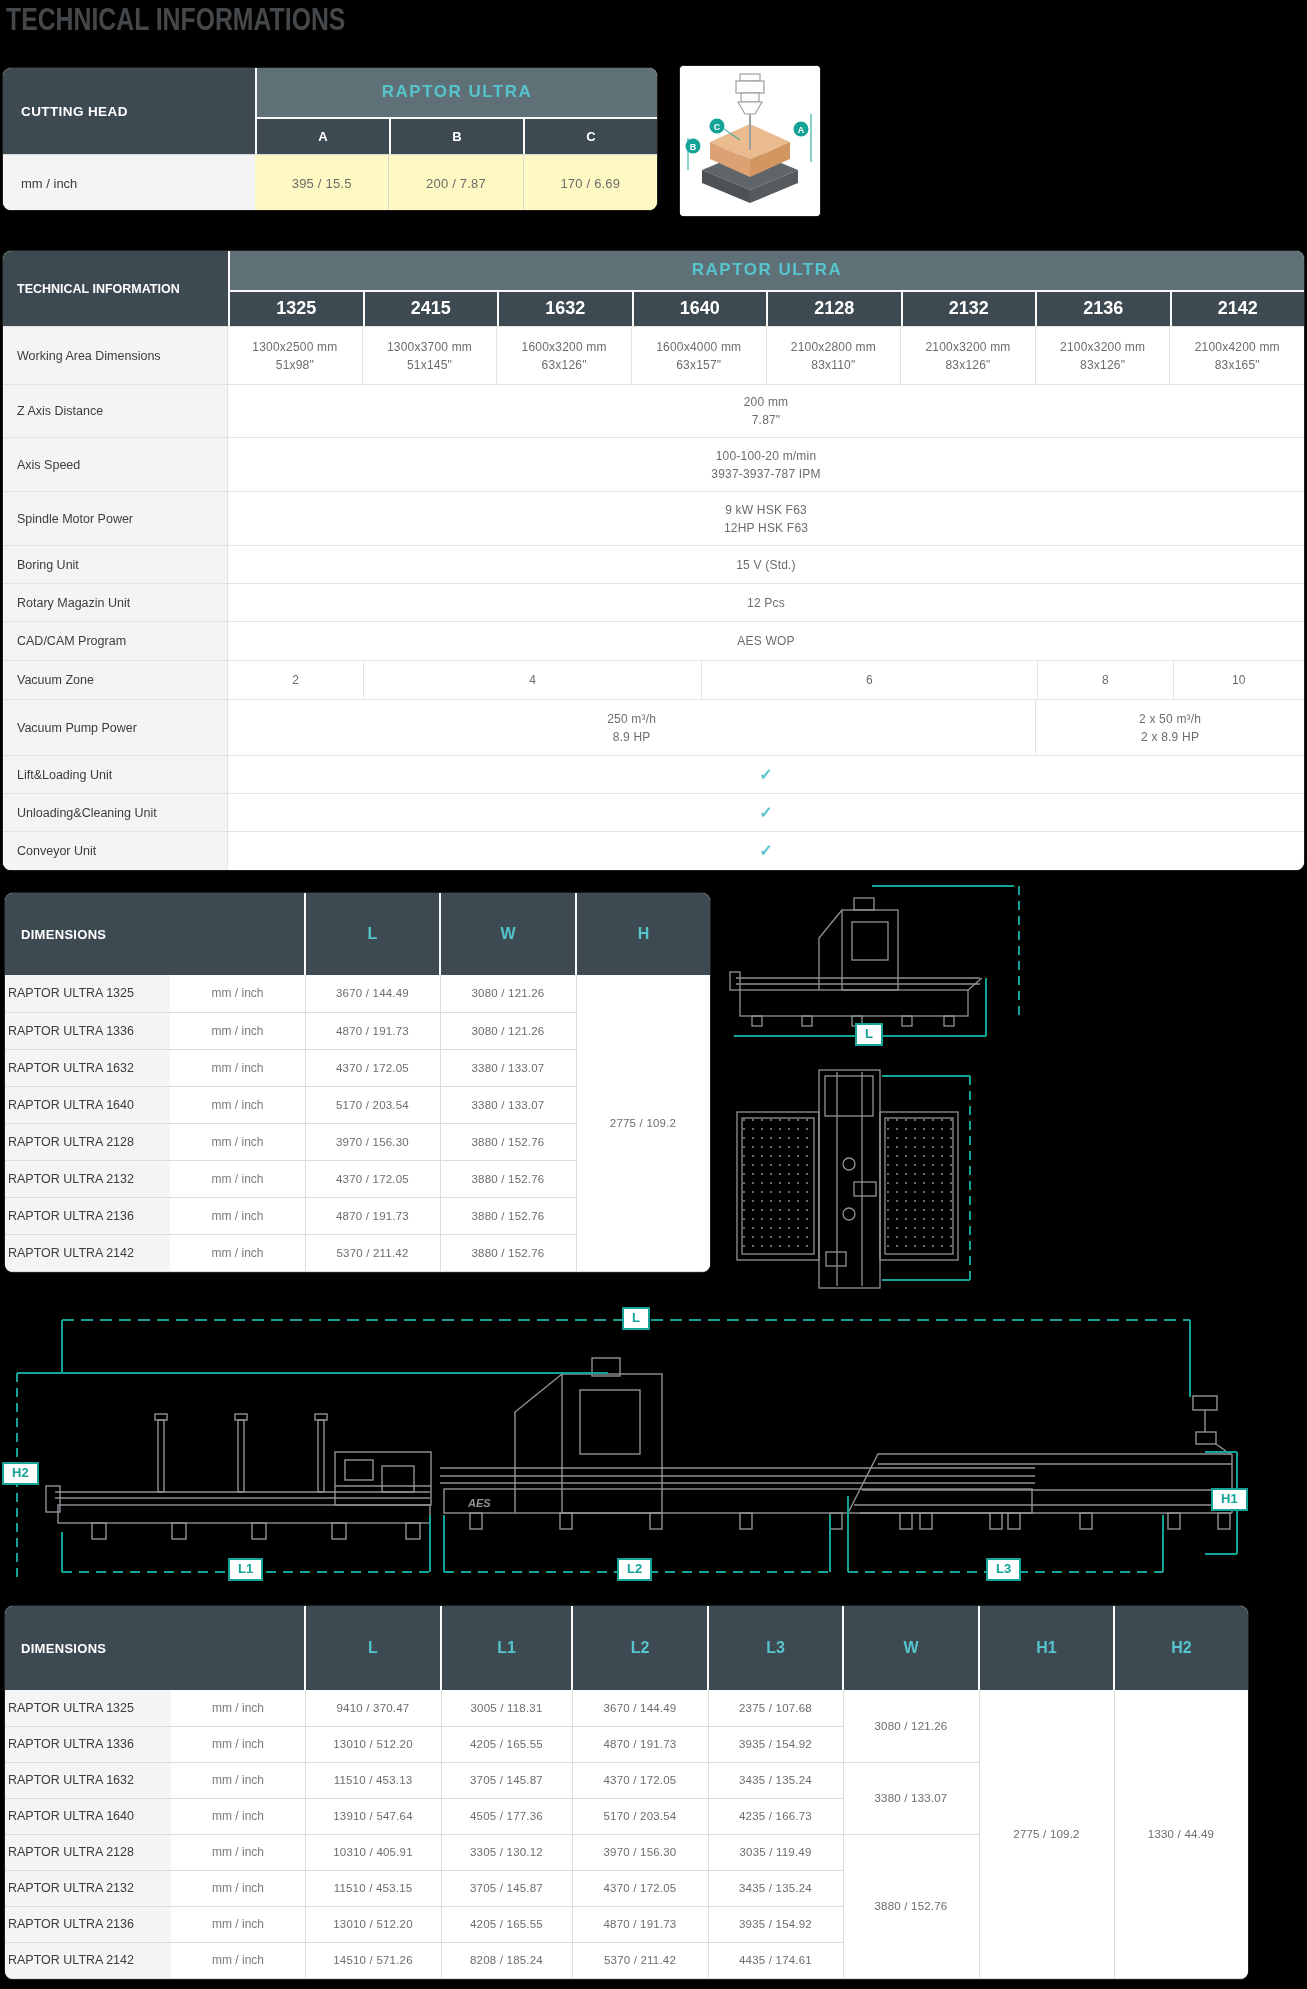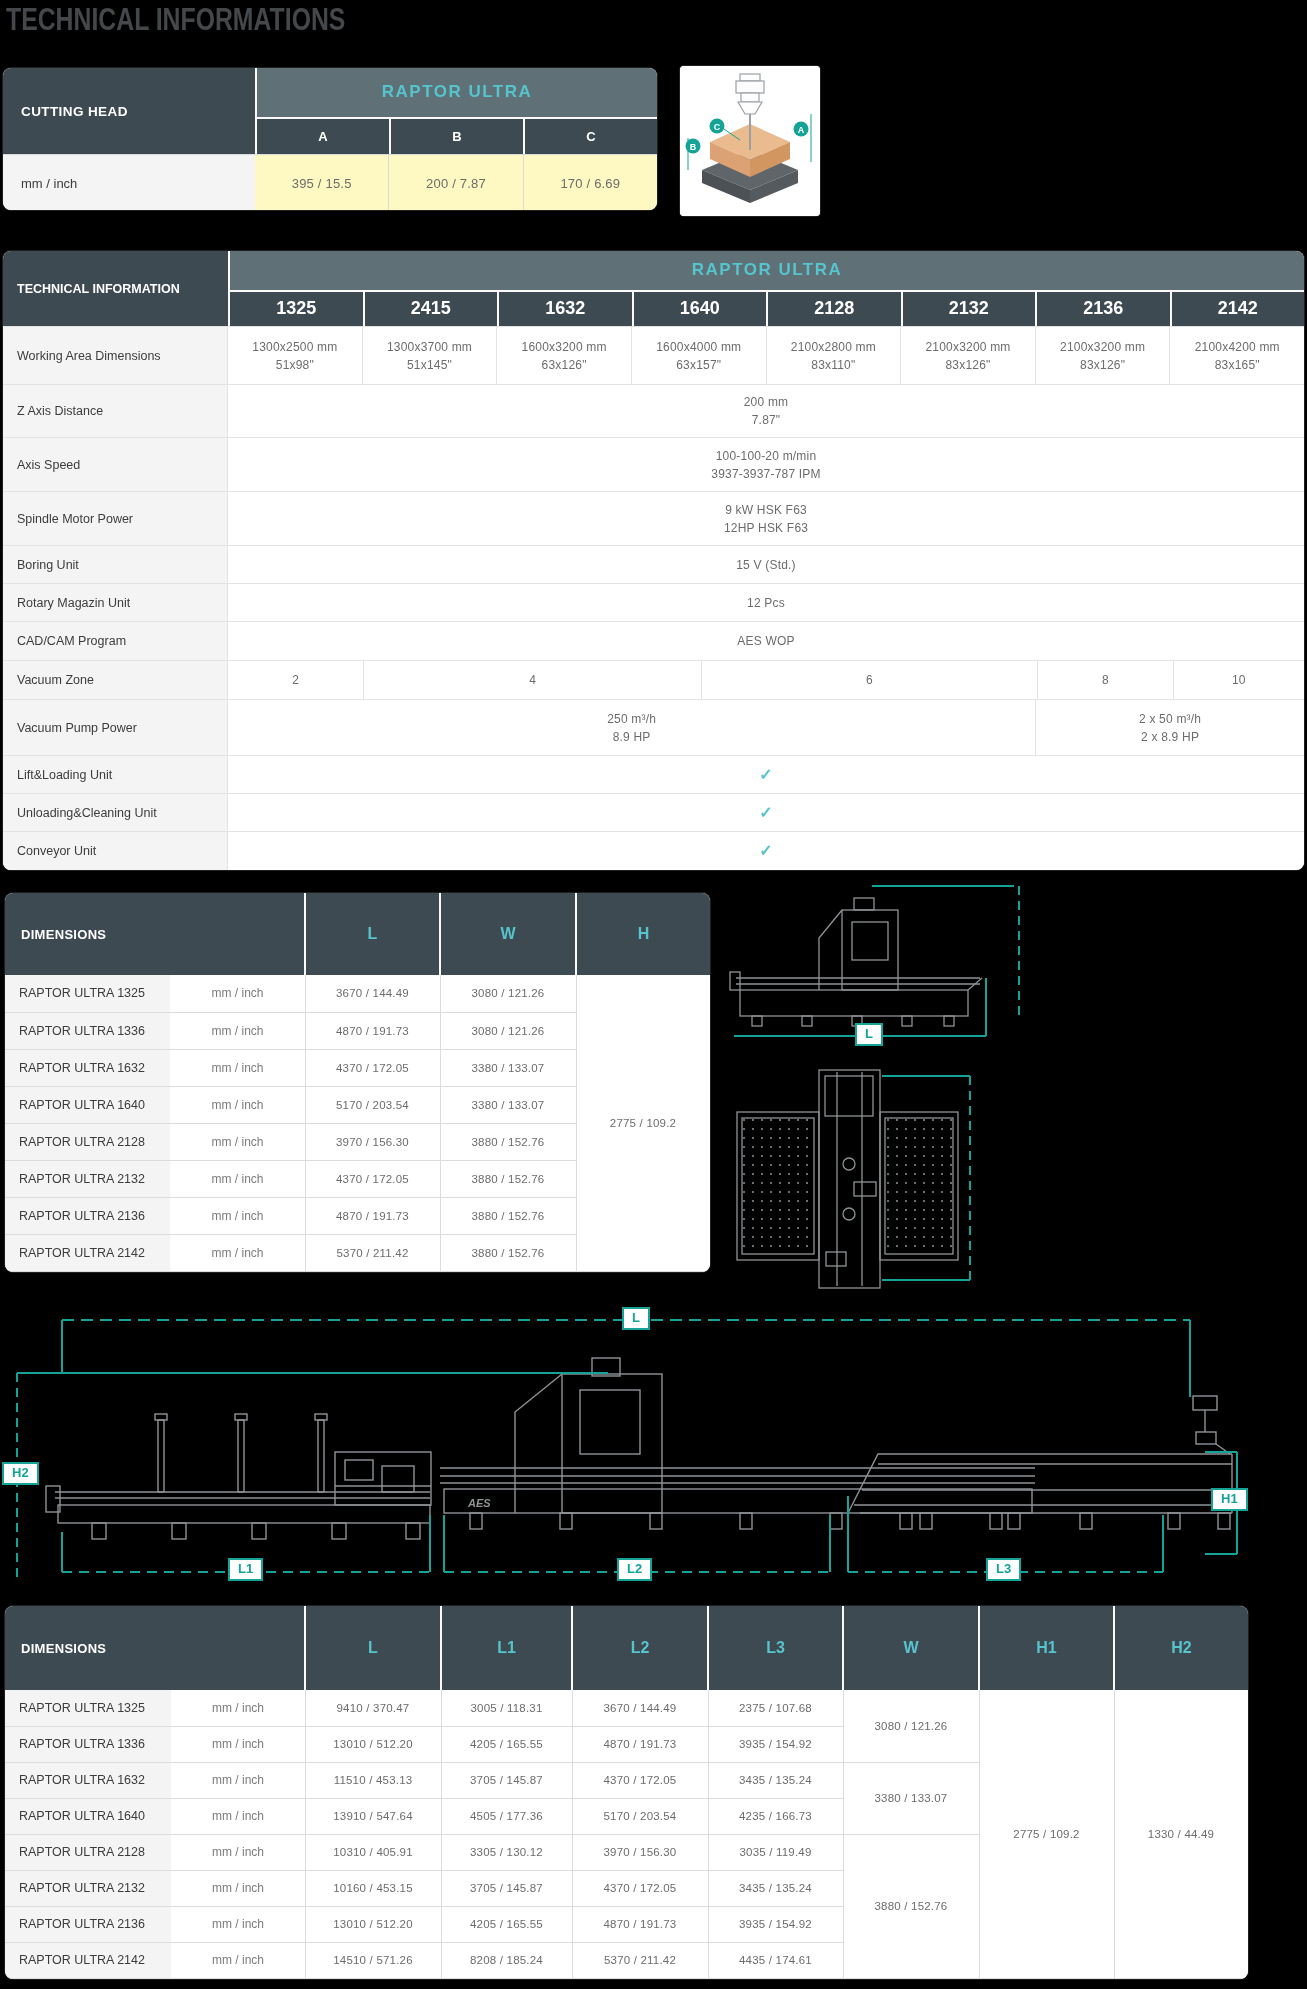--- a/index.html
+++ b/index.html
@@ -55,21 +55,21 @@
 
   
   table.dims{border-collapse:collapse;table-layout:fixed;width:100%}
   .dims th{background:#3e4a52;height:80px;font-size:13px;color:#fff;font-weight:bold}
   .dims th.dlabel{text-align:left;padding-left:16px;letter-spacing:.3px}
   .dims th.teal{color:#56c4cd;font-size:16px}
   .dims th+th{border-left:2px solid #fafafa}
   .dims td{border-right:1px solid #dcdcdc;border-bottom:1px solid #dcdcdc;background:#fff;
         text-align:center;vertical-align:middle}
   .dims td.model{background:#f4f4f4;color:#3c3c3c;font-size:12.5px;text-align:left;
-        padding-left:14px;border-right:1px solid #fff}
+        padding-left:3px;border-right:1px solid #fff}
   .dims td.unit{color:#7c7c7c;font-size:12px}
   .dims td.val{color:#6c6c6c;font-size:11.5px;letter-spacing:.2px}
   .dims tr{height:37px}
   #dims1{left:5px;top:893px;width:705px}
   #dims2{left:5px;top:1606px;width:1243px}
   #dims2 .dims tr{height:36px}
   #dims2 .dims th{height:82px}
 
   
   .diag{position:absolute}
@@ -531,21 +531,21 @@
         <td class="unit">mm / inch</td>
         <td class="val">10310 / 405.91</td>
         <td class="val">3305 / 130.12</td>
         <td class="val">3970 / 156.30</td>
         <td class="val">3035 / 119.49</td>
         <td class="val" rowspan="4">3880 / 152.76</td>
       </tr>
       <tr>
         <td class="model">RAPTOR ULTRA 2132</td>
         <td class="unit">mm / inch</td>
-        <td class="val">10160 / 453.15</td>
+        <td class="val">11510 / 453.15</td>
         <td class="val">3705 / 145.87</td>
         <td class="val">4370 / 172.05</td>
         <td class="val">3435 / 135.24</td>
       </tr>
       <tr>
         <td class="model">RAPTOR ULTRA 2136</td>
         <td class="unit">mm / inch</td>
         <td class="val">13010 / 512.20</td>
         <td class="val">4205 / 165.55</td>
         <td class="val">4870 / 191.73</td>

